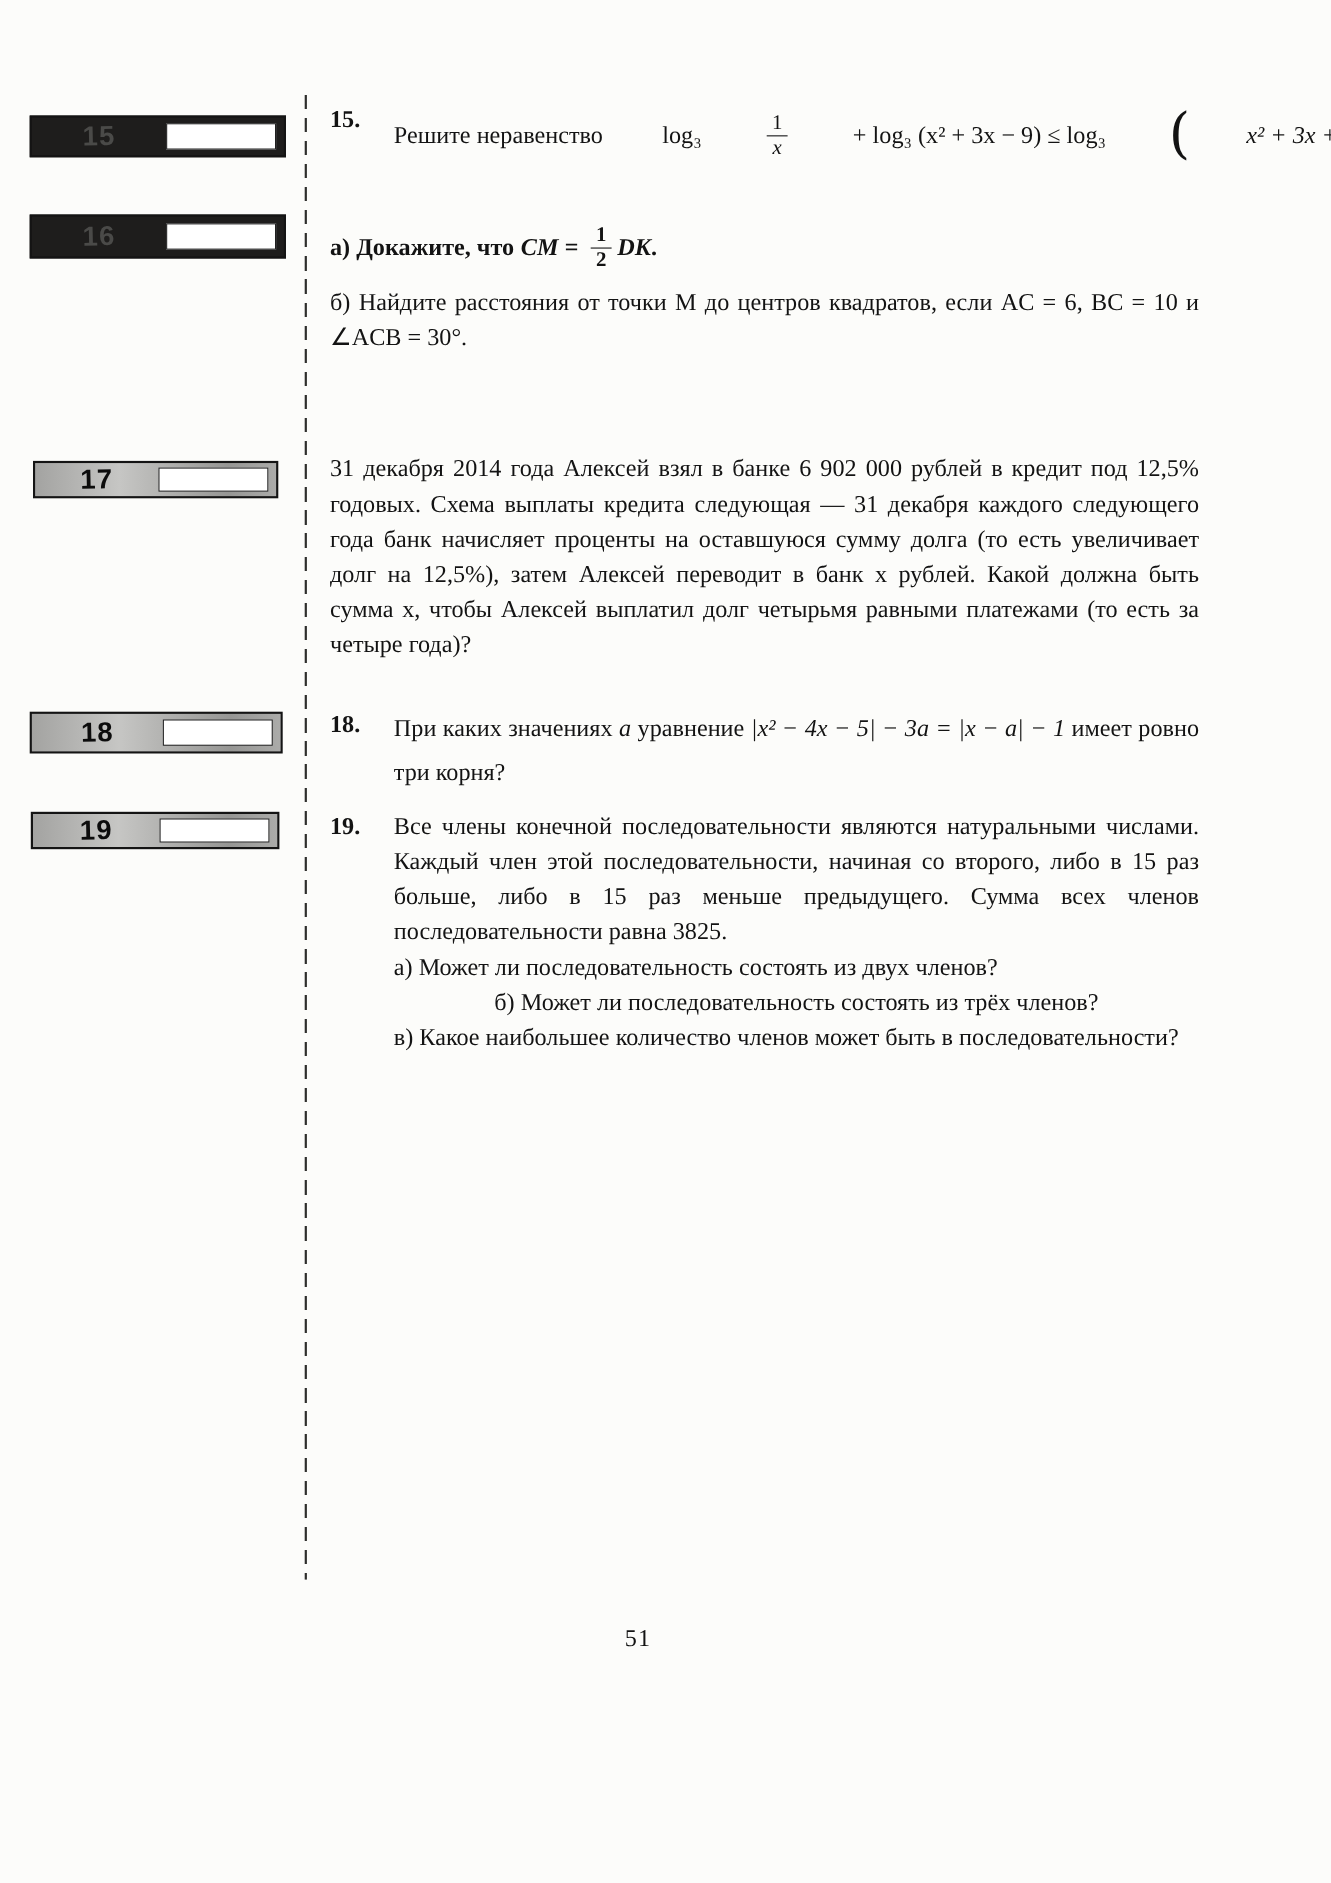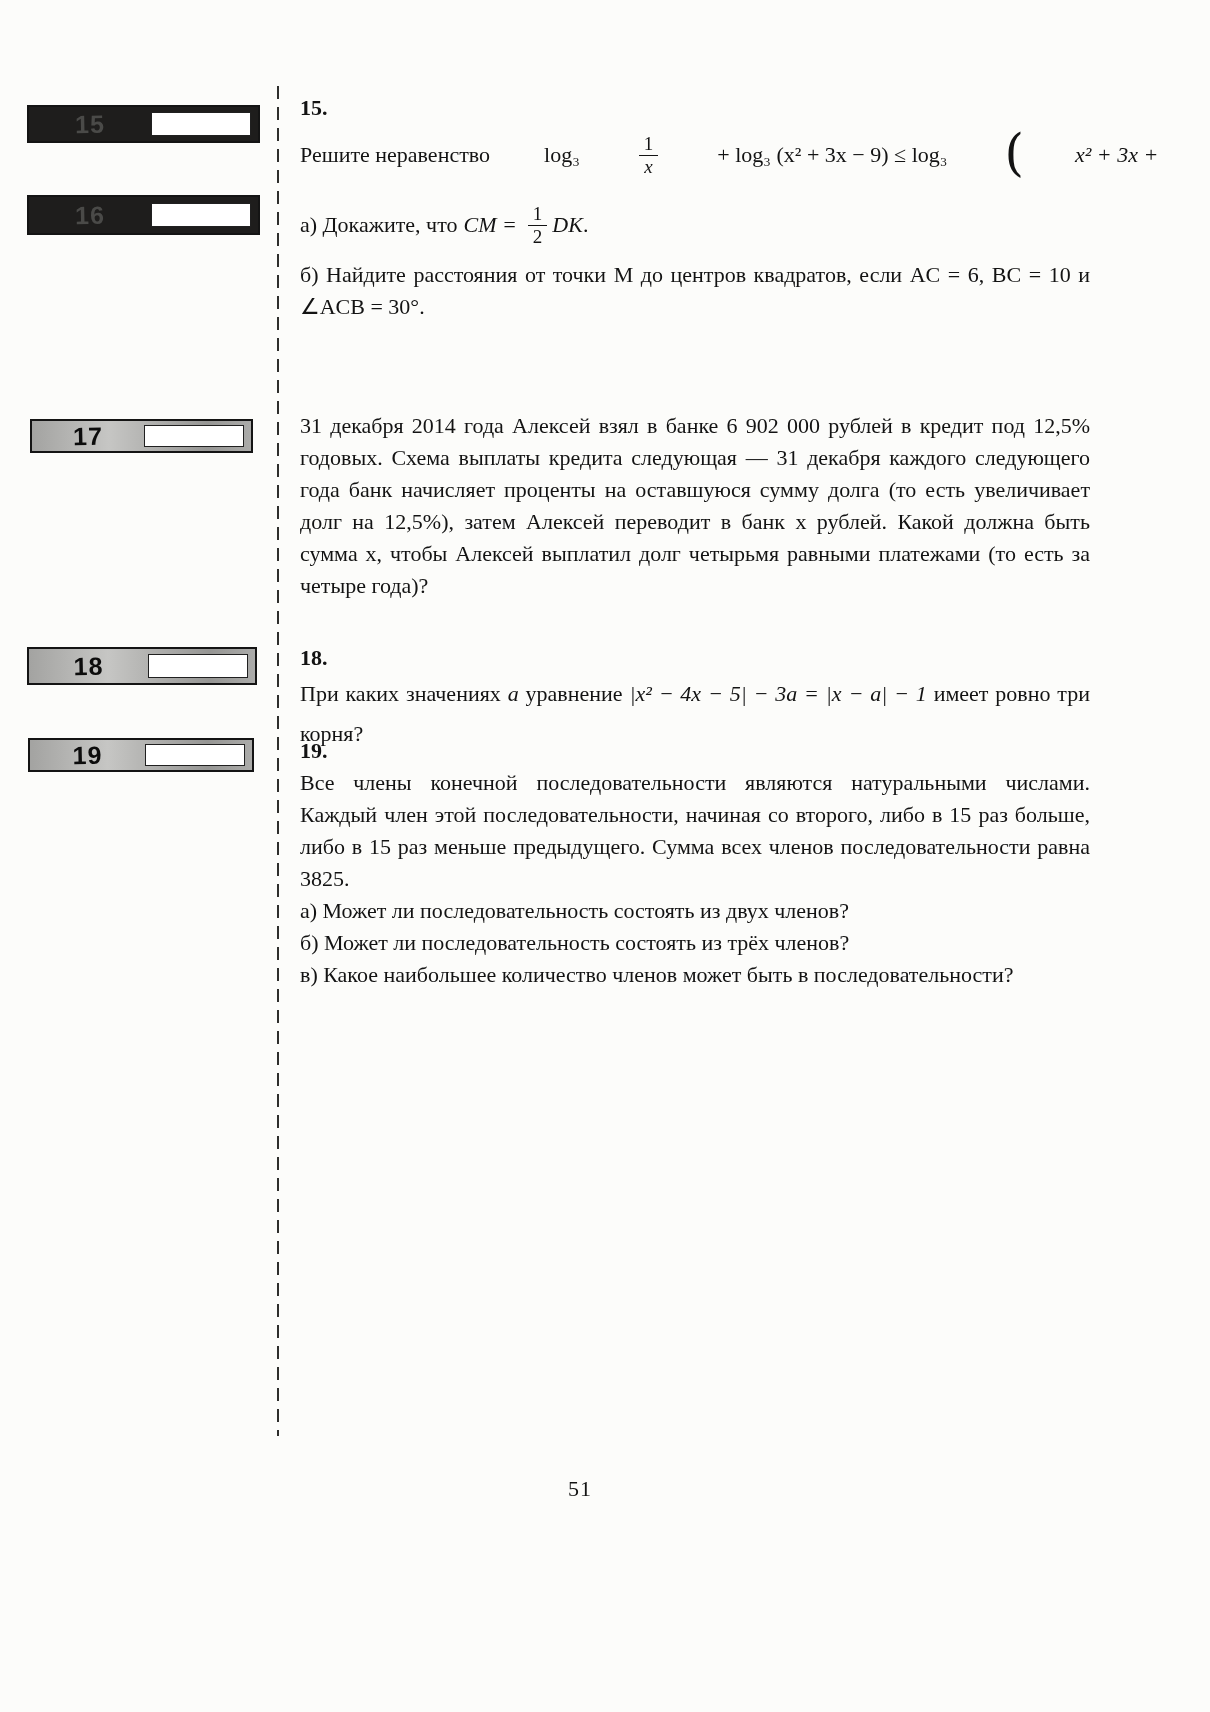--- a/index.html
+++ b/index.html
@@ -30,21 +30,21 @@
     border:1px solid #202020; flex-shrink:0;
   }
 
   
   .divider {
     position:absolute; left:277px; top:86px; width:2px; height:1350px;
     background-image:repeating-linear-gradient(180deg,#2e2e2c 0px,#2e2e2c 13px,transparent 13px,transparent 21px);
   }
 
   
-  .problem { position:absolute; left:300px; width:790px; display:flex;flex-direction:column; }
+  .problem { position:absolute; left:300px; width:790px; display:flex; }
   .pnum {
     width:58px; flex-shrink:0; font-weight:bold; font-size:22px; line-height:32px;
   }
   .pbody {
     flex:1; font-size:22px; line-height:32px; text-align:justify;
   }
   .para { margin:0; }
   .mi { font-style:italic; }
 
   
@@ -54,21 +54,21 @@
   .frac {
     display:inline-flex; flex-direction:column; align-items:center;
     font-size:19px; line-height:1.15; margin:0 5px; vertical-align:middle;
   }
   .frac .fnum { padding:0 5px; border-bottom:1.6px solid #141414; }
   .frac .fden { padding:0 2px; }
   .bigparen {
     font-size:50px; font-weight:400; line-height:0.9;
     font-family:"DejaVu Serif", serif; margin:0 3px; transform:translateY(-2px);
   }
-  .subline { display:flex; align-items:center; margin:13px 0 11px; }
+  .subline { display:flex; align-items:center; margin:13px 0 11px;font-weight:bold; }
 
   
   .page-number {
     position:absolute; left:540px; top:1476px; width:80px;
     text-align:center; font-size:22px; letter-spacing:1px;
   }
 </style>
 </head>
 <body>
 
@@ -150,20 +150,20 @@
     <div class="pbody" style="line-height:40px;">
       <span>При каких значениях </span><span class="mi">a</span><span> уравнение </span><span class="mi">|x² − 4x − 5| − 3a = |x − a| − 1</span><span> имеет ровно три корня?</span>
     </div>
   </div>
 
   <div class="problem" style="top:735px;">
     <span class="pnum">19.</span>
     <div class="pbody">
       <p class="para">Все члены конечной последовательности являются натуральными числами. Каждый член этой последовательности, начиная со второго, либо в 15 раз больше, либо в 15 раз меньше предыдущего. Сумма всех членов последовательности равна 3825.</p>
       <p class="para" style="text-align:left;">а) Может ли последовательность состоять из двух членов?</p>
-      <p class="para" style="text-align:left;">б) Может ли последовательность состоять из трёх членов?</p>
+      <p class="para" style="text-align:center;">б) Может ли последовательность состоять из трёх членов?</p>
       <p class="para">в) Какое наибольшее количество членов может быть в последовательности?</p>
     </div>
   </div>
 
   <div class="page-number">51</div>
 
 </div>
 
 </body></html>

